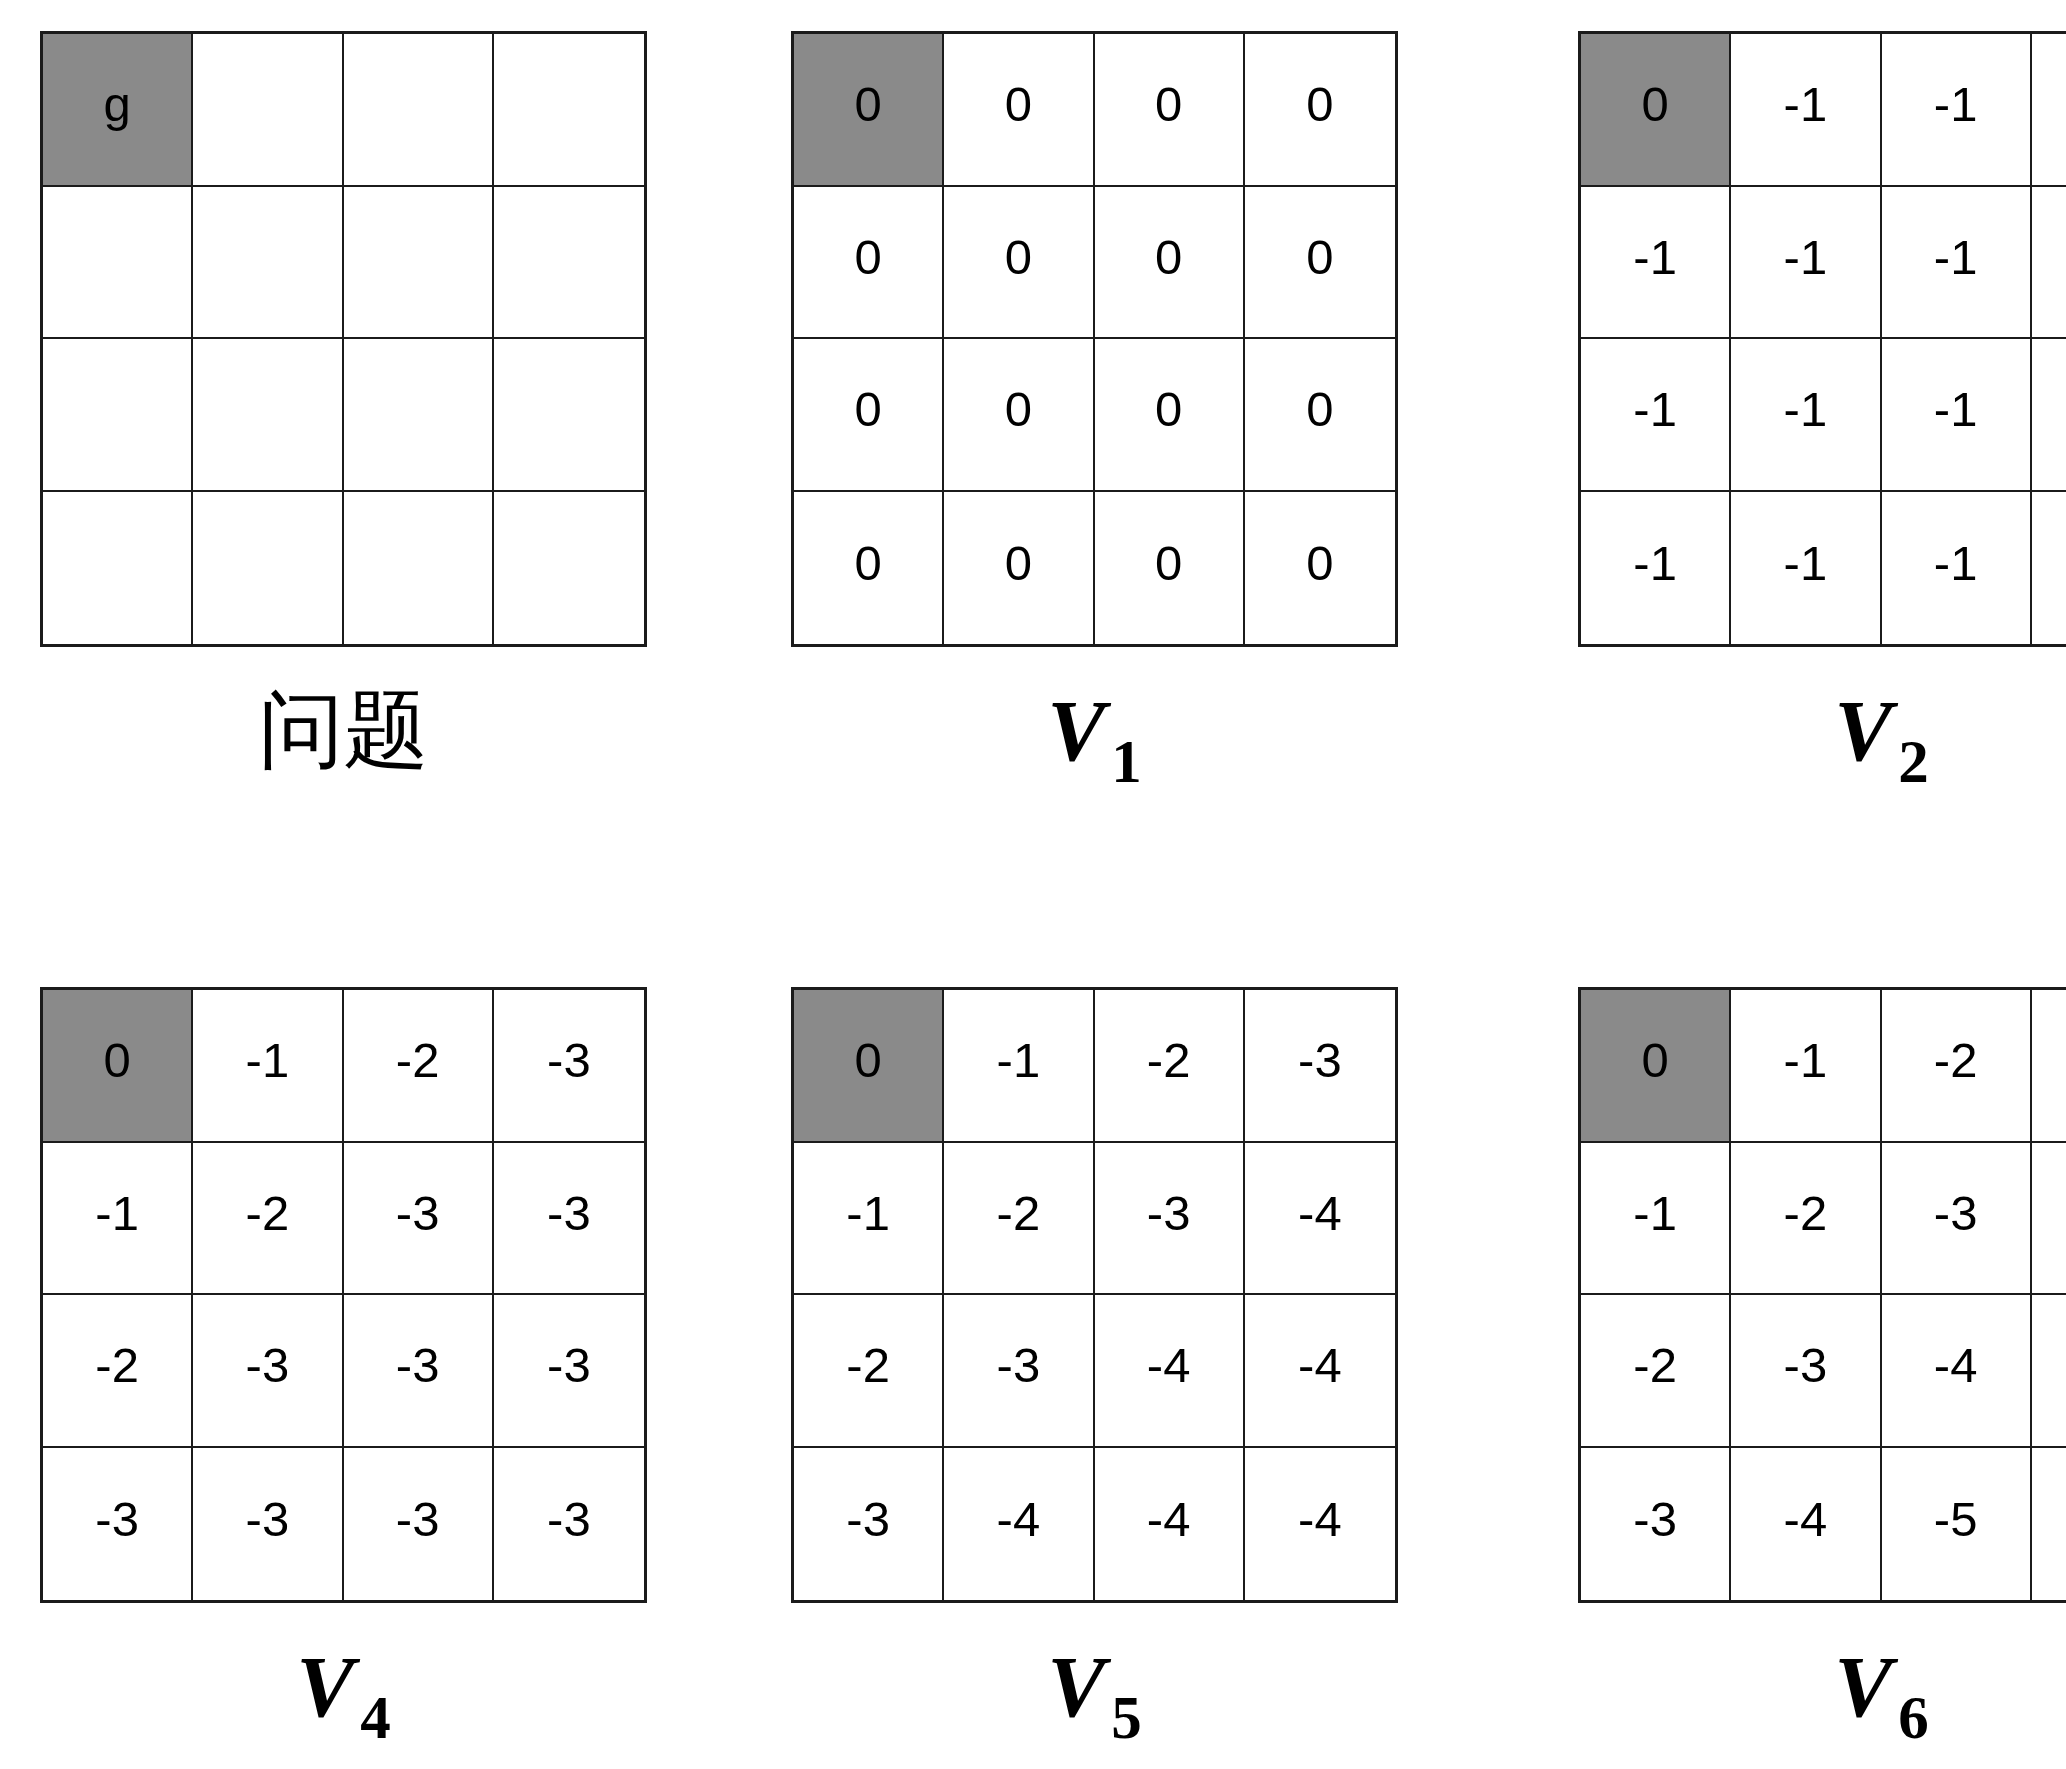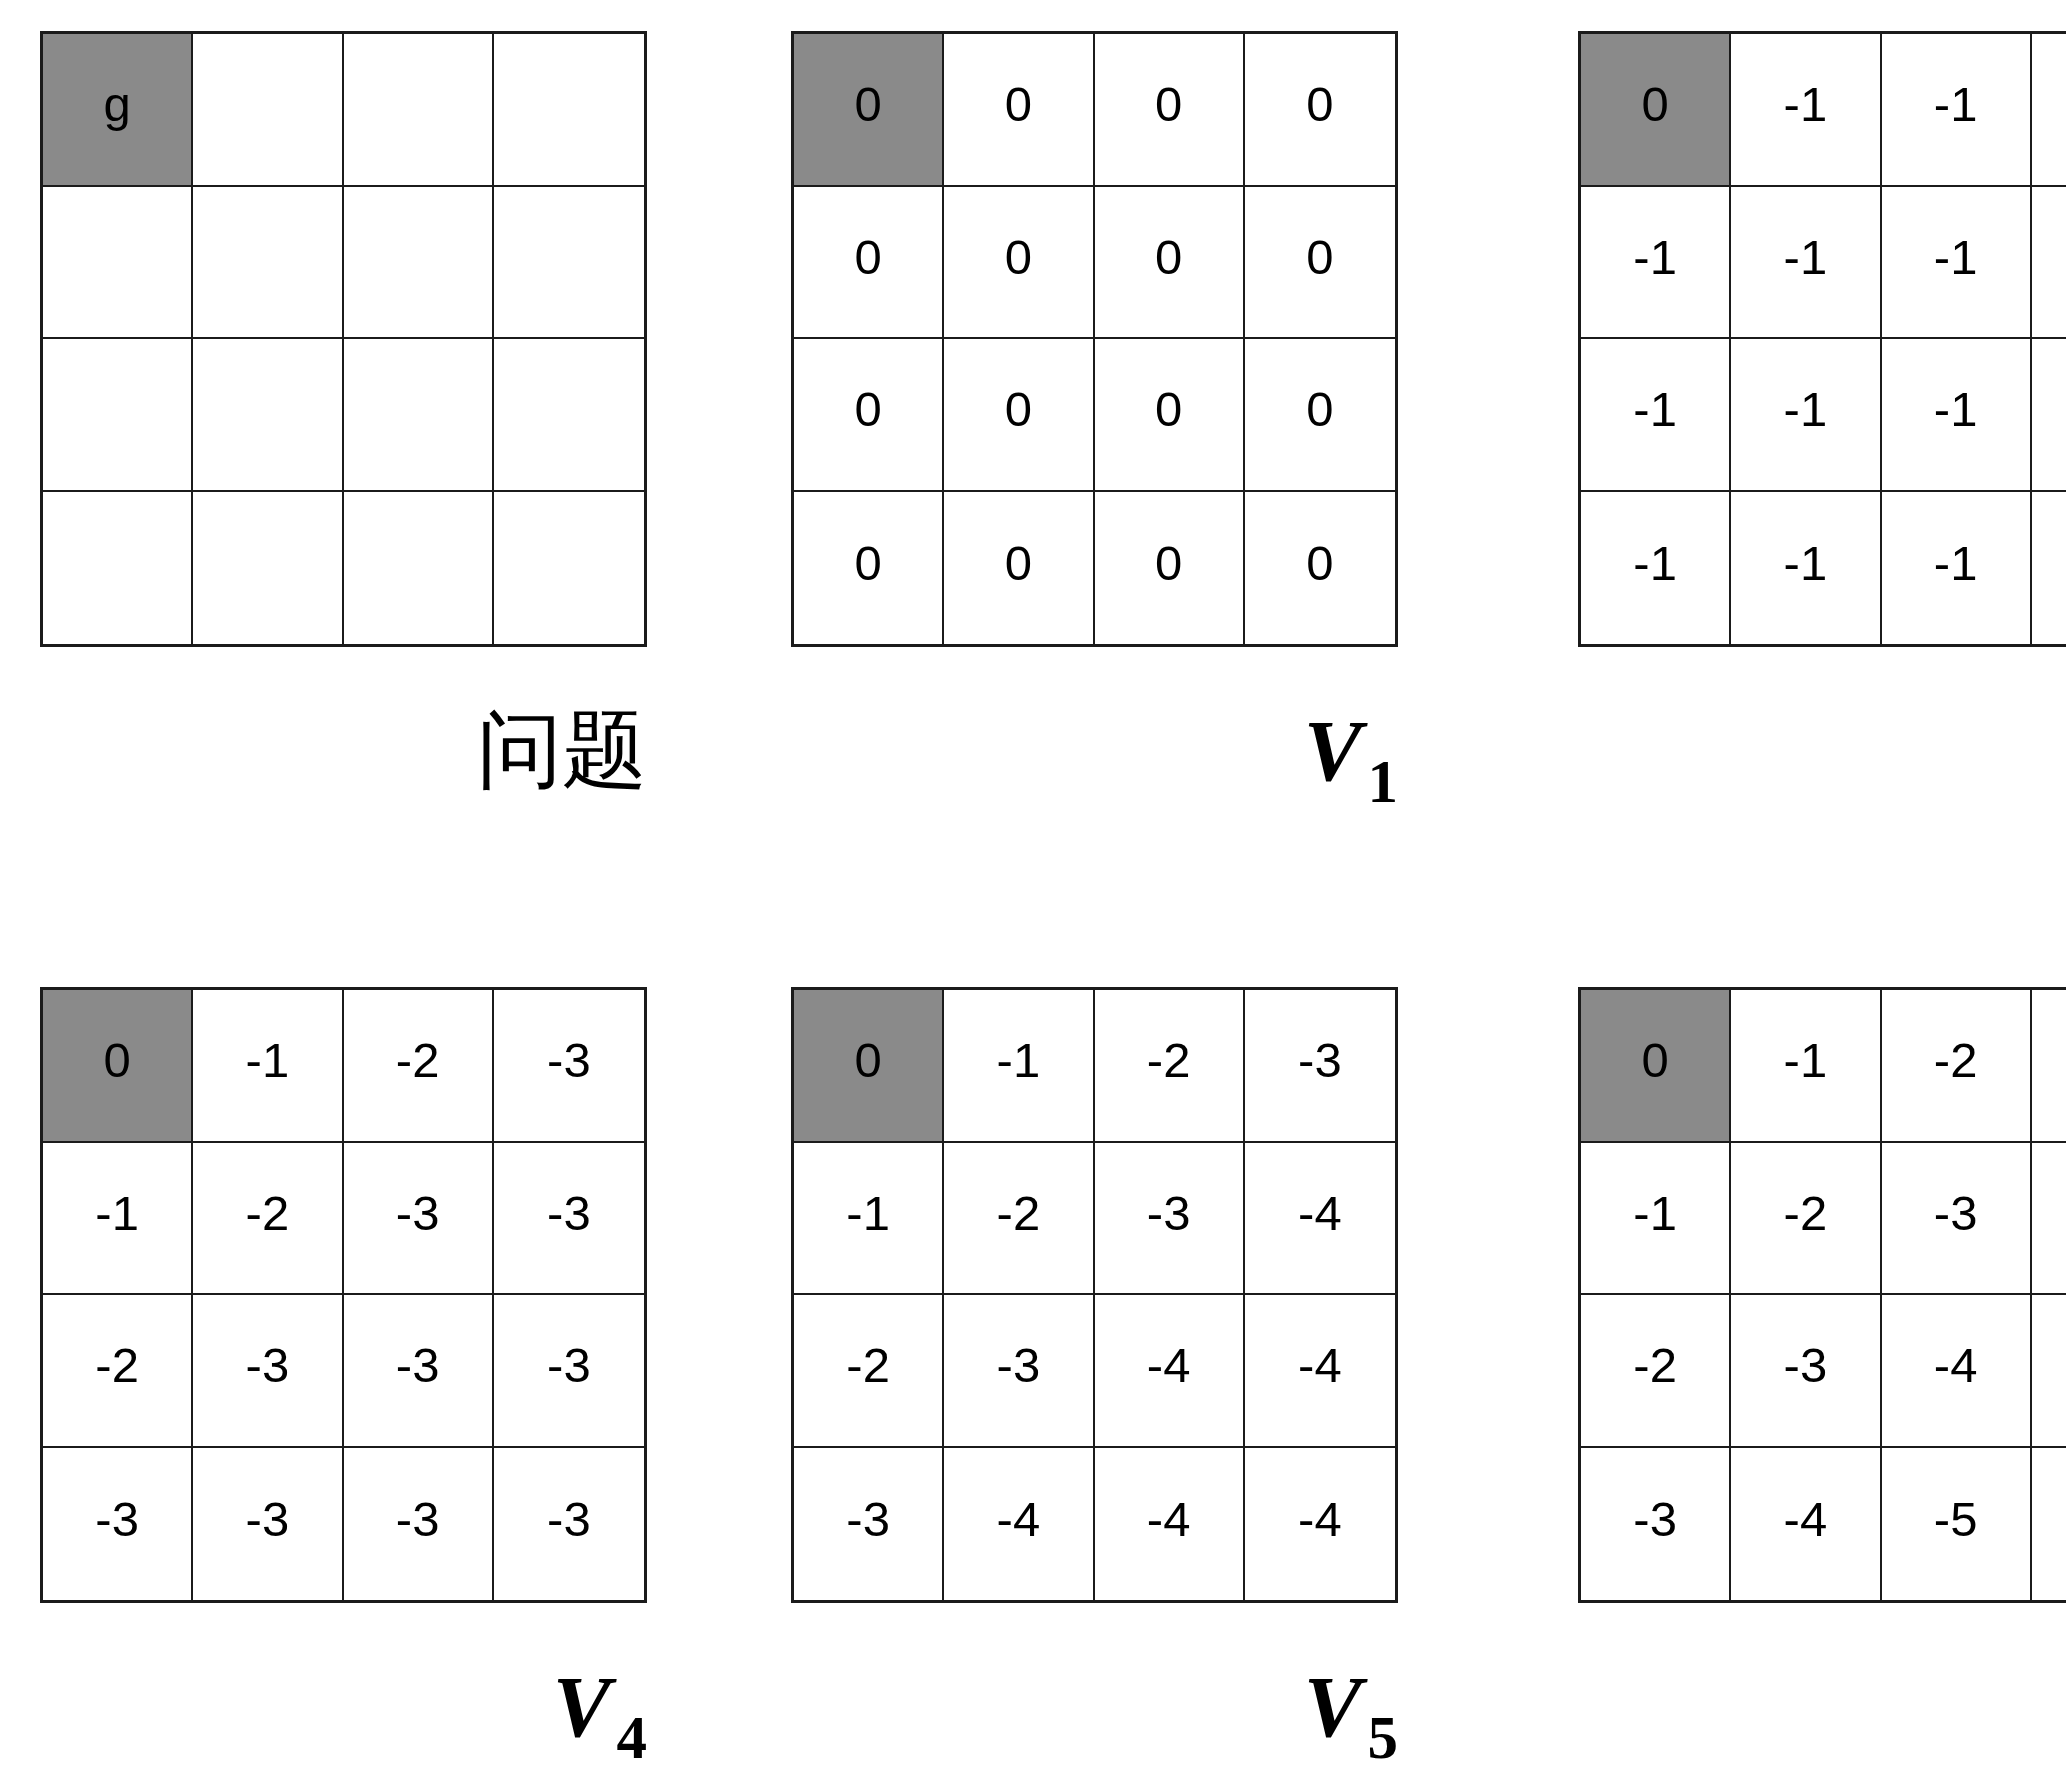--- a/index.html
+++ b/index.html
@@ -65,25 +65,25 @@
     padding-bottom: 9px;
   }
   .cell.c3 { border-right: none; }
   .cell.r3 { border-bottom: none; }
 
   .cell.start {
     background: #8a8a8a;
   }
 
   .caption {
-    margin-top: 60px;
+    margin-top: 40px;
     height: 107px;
     display: flex;
     align-items: flex-start;
-    justify-content: flex-end;
+    justify-content: center;
     width: 607px;
   }
 
   .caption .vlabel {
     font-family: "Liberation Serif", serif;
     font-weight: bold;
     font-style: italic;
     font-size: 87px;
     line-height: 1;
     letter-spacing: 0;

